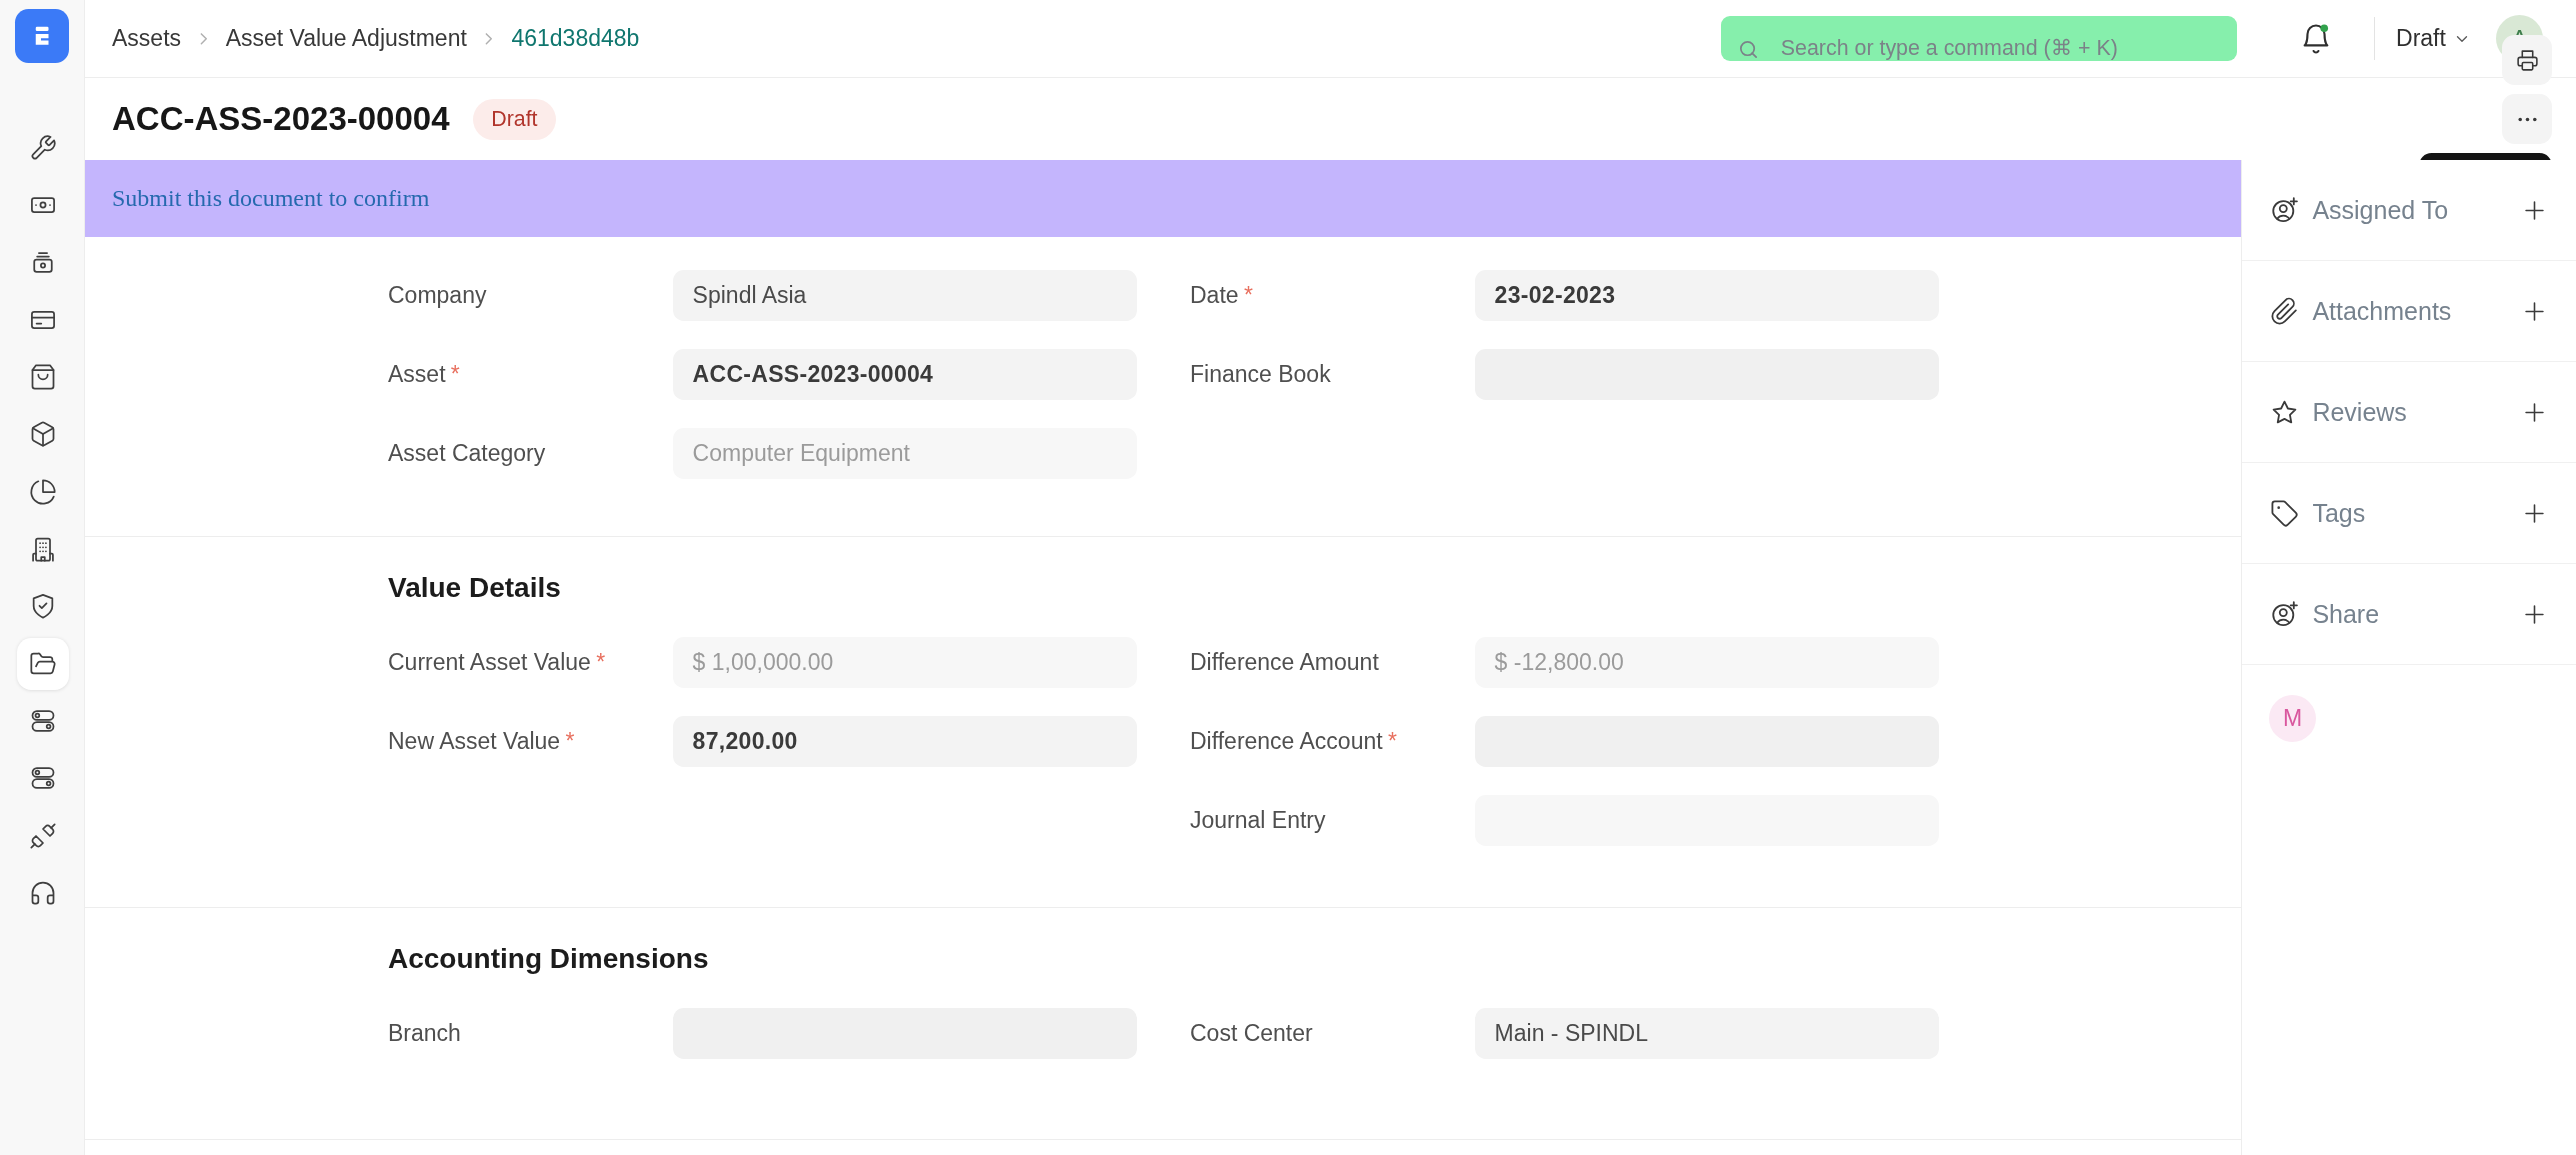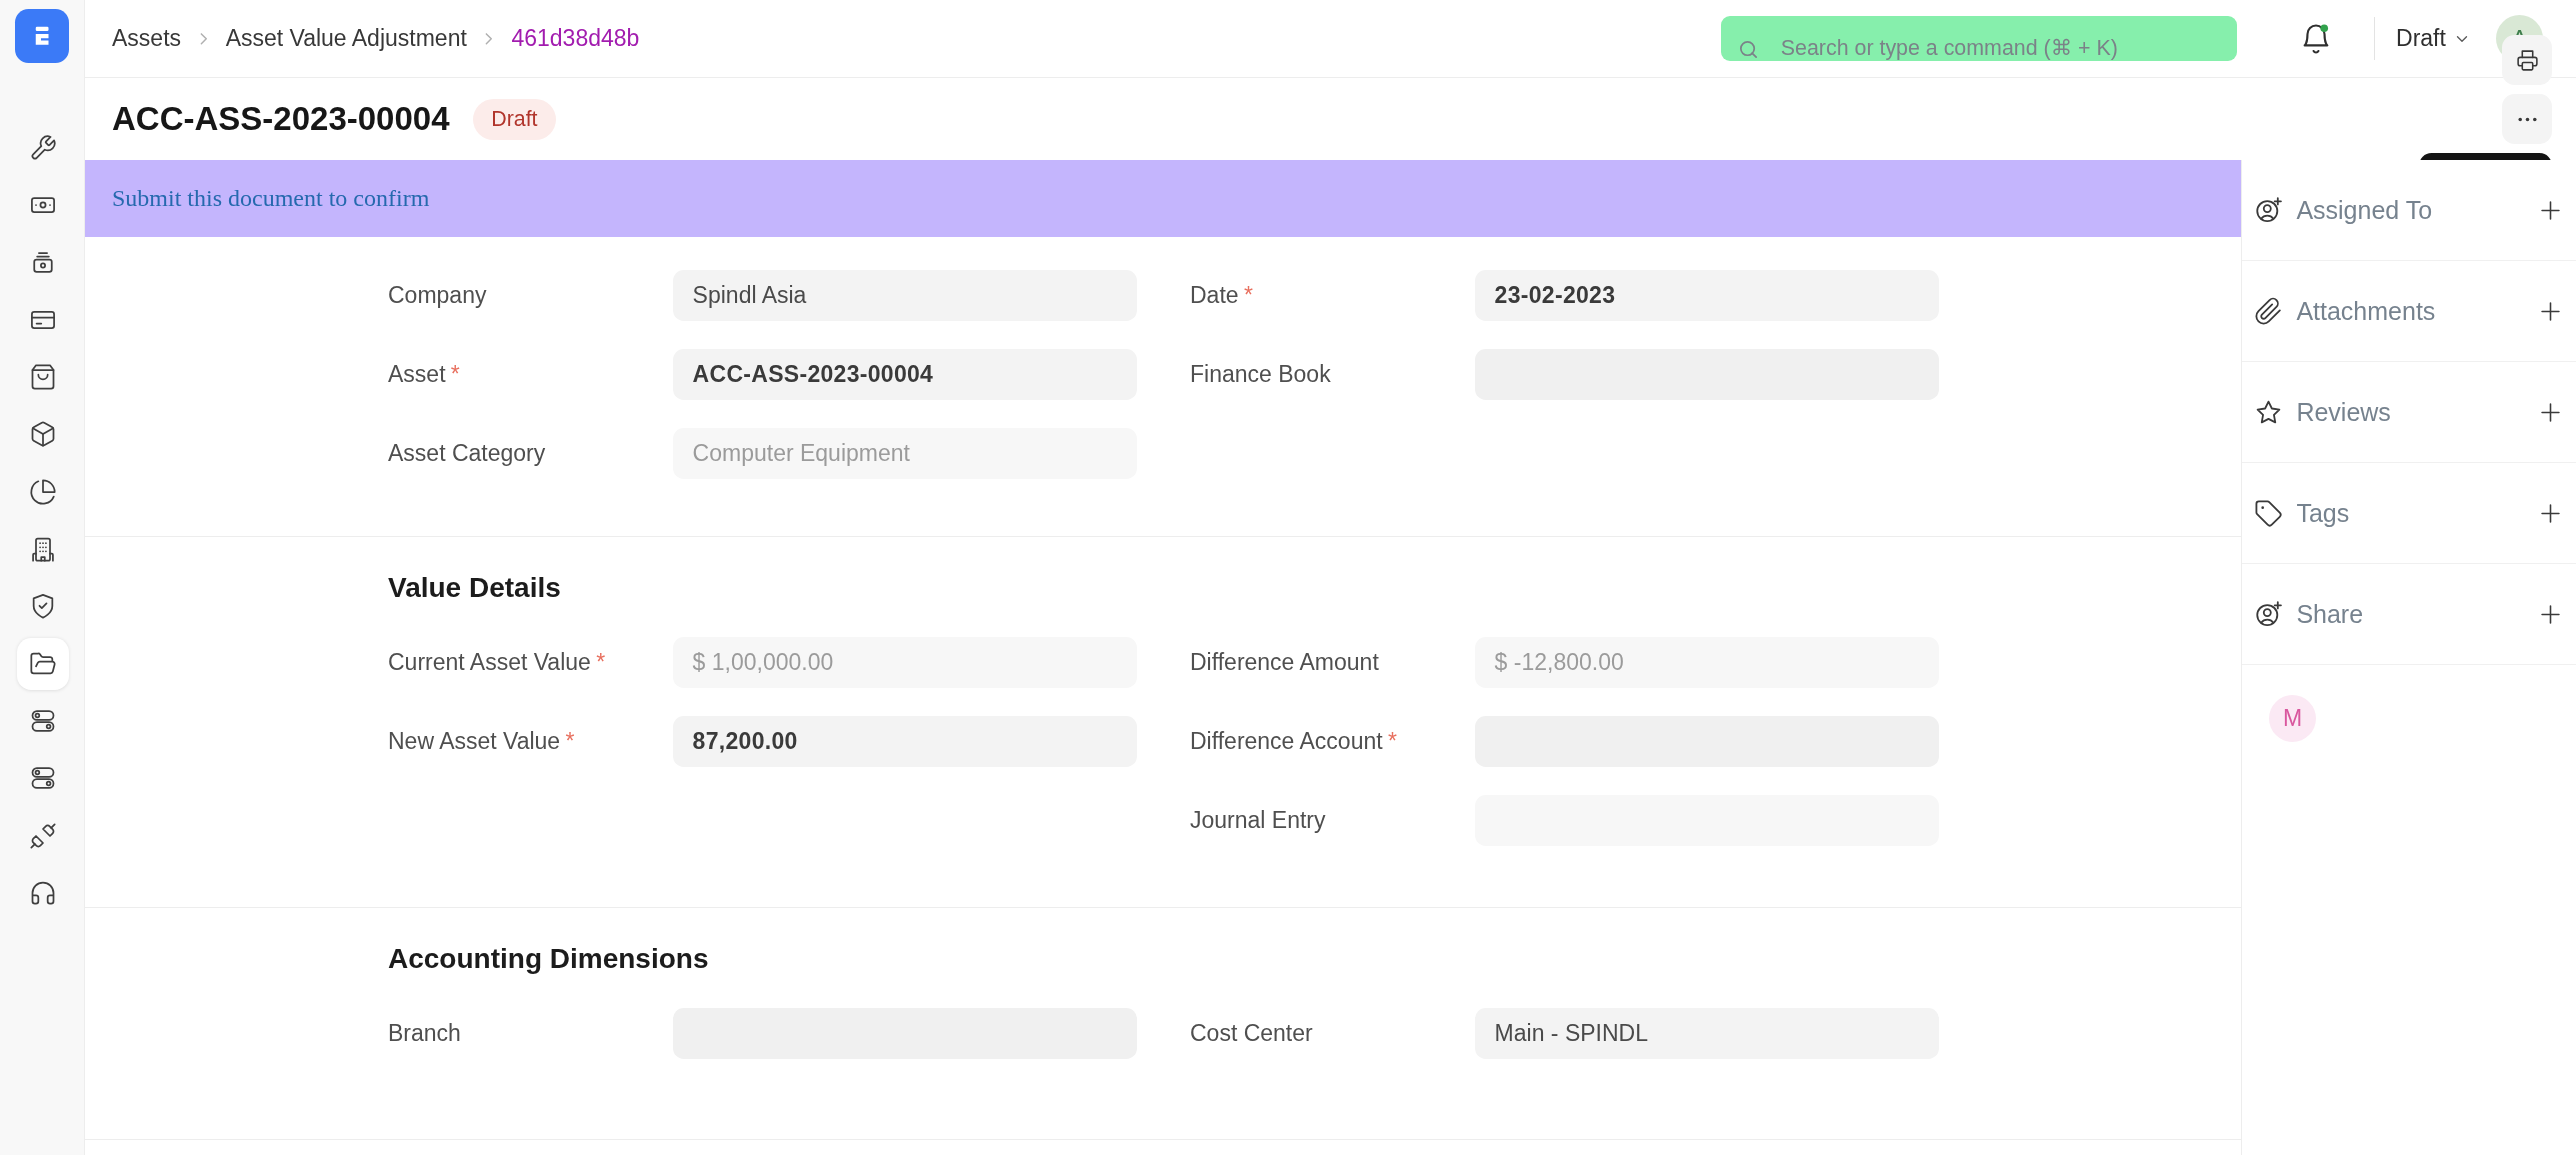--- a/index.html
+++ b/index.html
@@ -36,21 +36,21 @@
   .sb-item svg { width: 28px; height: 28px; }
 
   
   .topnav {
     position: absolute; left: 85px; top: 0; width: 2491px; height: 78px;
     background: #fff; border-bottom: 0.9px solid #ededed;
     display: flex; align-items: center;
   }
   .breadcrumb { display: flex; align-items: center; gap: 12.5px; padding-left: 27px; font-size: 23px; }
   .crumb { color: #383838; cursor: pointer; }
-  .crumb-current { color: #a21caf; }
+  .crumb-current { color: #0f766e; }
   .crumb-sep { color: #b0b0b0; }
   .search-box {
     margin-left: auto; width: 516px; height: 45px; border-radius: 9px;
     background: #86efac; display: flex; align-items: flex-end; padding: 0 16px; gap: 21px;
     color: #7b8288;
   }
   .search-box input {
     border: none; outline: none; background: transparent; flex: 1;
     font-family: "Liberation Sans", sans-serif; font-size: 21.4px; color: #555;
   }
@@ -116,21 +116,21 @@
   .finput.muted { color: #9b9b9b; }
   .finput.lighter { background: #f7f7f7; }
   .finput.darker { background: #f0f0f0; }
 
   
   .side-panel {
     position: absolute; left: 2241px; top: 160px; width: 335px; height: 995px;
     background: #fff; border-left: 0.9px solid #ededed;
   }
   .sp-item {
-    height: 101px; display: flex; align-items: center; padding: 0 12px;
+    height: 101px; display: flex; align-items: center; padding: 0 28px;
     border-bottom: 0.9px solid #f0f0f0; cursor: default;
   }
   .sp-item svg.sp-ic { width: 29px; height: 29px; color: #3a3a3a; flex-shrink: 0; }
   .sp-label { margin-left: 13.4px; font-size: 25px; color: #76828e; }
   .sp-plus { margin-left: auto; color: #3a3a3a; cursor: pointer; background: none; border: none; }
   .sp-plus svg { width: 27px; height: 27px; }
   .avatar-m {
     margin: 30px 0 0 27px; width: 47px; height: 47px; border-radius: 50%;
     background: #fbe9f4; color: #d9579e; font-size: 23px;
     display: flex; align-items: center; justify-content: center; cursor: pointer;

